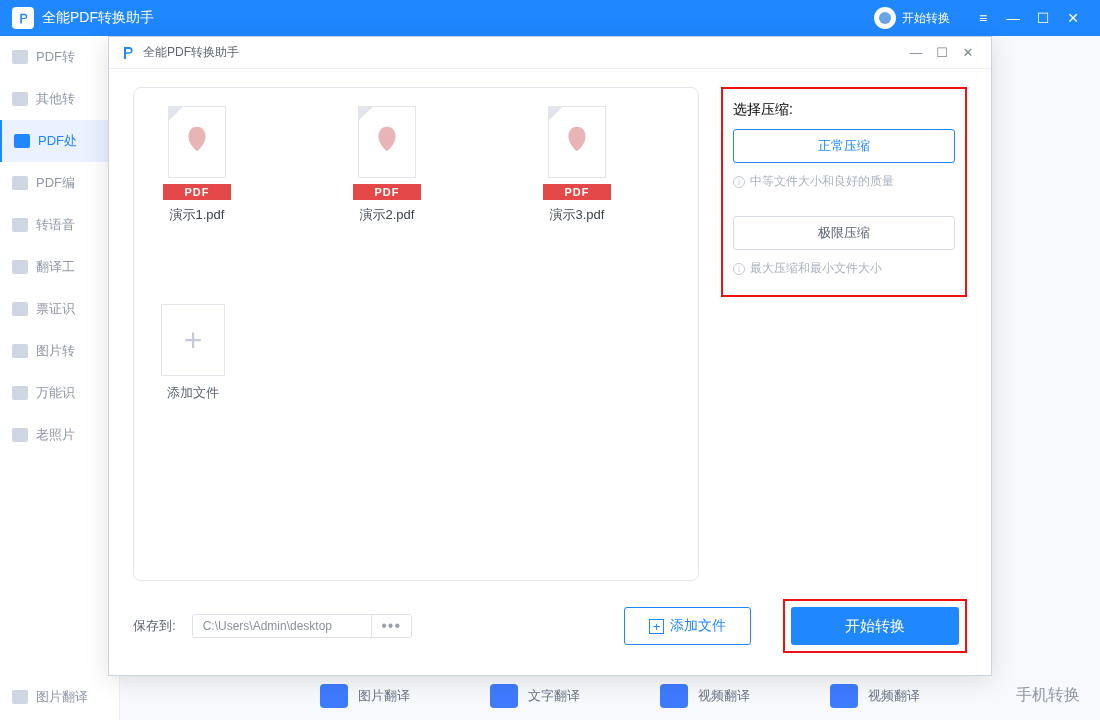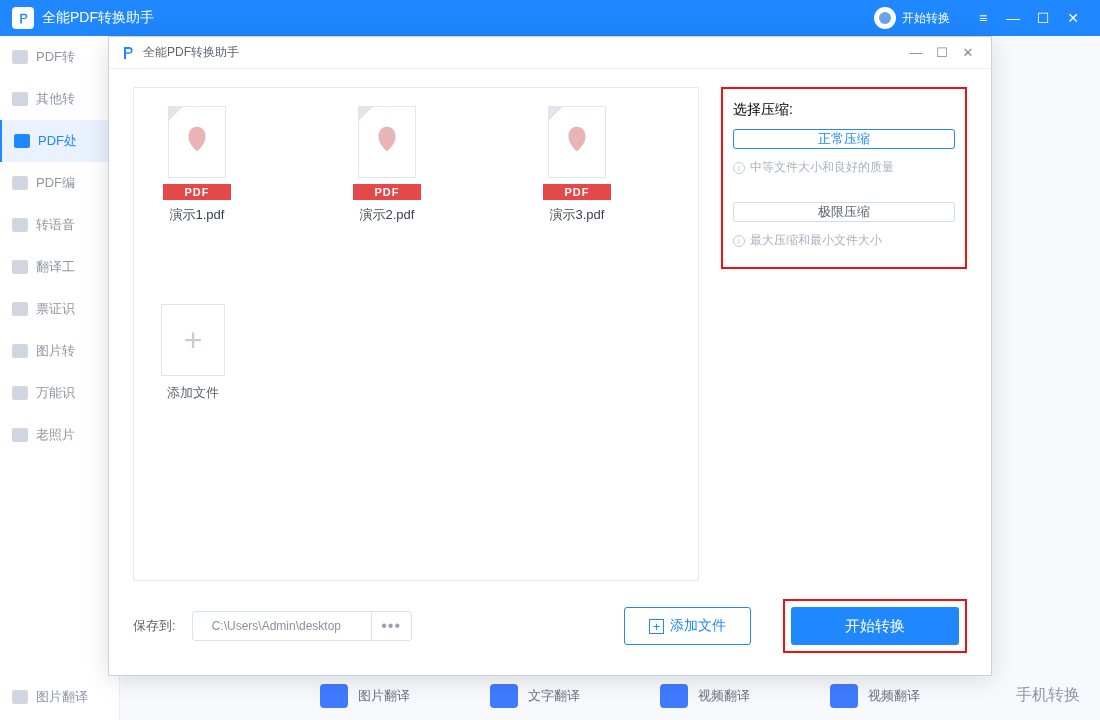--- a/index.html
+++ b/index.html
@@ -36,47 +36,47 @@
 .modal-titlebar { height: 32px; display:flex; align-items:center; padding: 0 10px; border-bottom:1px solid #eef0f4; }
 .modal-titlebar .mlogo { width:18px; height:18px; margin-right:6px; display:flex; align-items:center; justify-content:center; }
 .modal-titlebar .mtitle { font-size: 12px; color:#5c6570; }
 .modal-titlebar .mspacer { flex:1; }
 .modal-titlebar .mwin { width:26px; height:32px; display:flex; align-items:center; justify-content:center; cursor:pointer; color:#7d8794; font-size:13px; }
 
 .modal-content { flex:1; display:flex; flex-direction:column; padding: 18px 24px 0 24px; }
 .modal-heading { font-size: 26px; font-weight:700; color:#2a2f36; margin-bottom: 18px; }
 
 .work-area { flex:1; display:flex; gap: 22px; }
-.file-zone { flex:1; border:1px solid #e3e8ef; border-radius:2px; padding: 18px; position:relative; display:flex; flex-wrap:wrap; align-content:flex-start; gap: 80px 100px; }
+.file-zone { flex:1; border:1px solid #e3e8ef; border-radius:8px; padding: 18px; position:relative; display:flex; flex-wrap:wrap; align-content:flex-start; gap: 80px 100px; }
 
 .file-item { width: 90px; display:flex; flex-direction:column; align-items:center; gap:6px; }
 .pdf-shape { width: 58px; height: 72px; position:relative; }
 .pdf-shape .page { position:absolute; inset:0; background:#fff; border:1px solid #e2e6ec; }
 .pdf-shape .fold { position:absolute; top:0; left:0; width:16px; height:16px; background:linear-gradient(135deg,#e2e6ec 50%, transparent 50%); }
 .pdf-shape .mark { position:absolute; top:18px; left:10px; width:38px; height:30px; }
 .pdf-shape .mark svg{ width:100%; height:100%; opacity:.55; }
 .pdf-label { background:#e54848; color:#fff; font-size:11px; font-weight:700; text-align:center; width:68px; padding:2px 0; letter-spacing:1px; }
 .file-name { font-size: 13px; color:#3a424d; text-align:center; }
 
 .add-file-tile { width:82px; display:flex; flex-direction:column; align-items:center; gap:8px; cursor:pointer; }
 .add-file-tile .plusbox { width:64px; height:72px; border:1px solid #e2e6ec; display:flex; align-items:center; justify-content:center; color:#c6ccd6; font-size:32px; }
 .add-file-tile .label { font-size:13px; color:#5c6570; }
 
 .options { width: 246px; }
 .options-box { border: 2px solid #e11; padding: 12px 10px 18px 10px; }
 .opt-title { font-size:14px; color:#000000; margin-bottom:10px; }
-.opt-btn { width:100%; height:20px; border:1px solid #d5dbe4; border-radius:3px; display:flex; align-items:center; justify-content:center; font-size:13px; color:#5c6570; cursor:pointer; background:#fff; }
+.opt-btn { width:100%; height:34px; border:1px solid #d5dbe4; border-radius:3px; display:flex; align-items:center; justify-content:center; font-size:13px; color:#5c6570; cursor:pointer; background:#fff; }
 .opt-btn.active { border-color:#1f87ff; color:#1f87ff; }
 .opt-desc { display:flex; align-items:center; gap:5px; font-size:12px; color:#a9b2bf; margin-top:10px; margin-bottom: 26px; }
 .opt-desc:last-of-type { margin-bottom:0; }
 .info-ico { width:12px; height:12px; border:1px solid #c3cad6; border-radius:50%; display:inline-flex; align-items:center; justify-content:center; font-size:9px; color:#c3cad6; }
 
 .modal-footer { display:flex; align-items:center; padding: 18px 0 22px 0; gap: 12px; }
 .save-label { font-size:13px; color:#5c6570; margin-right:4px; }
-.path-box { flex: 0 0 220px; display:flex; border:1px solid #dde2ea; border-radius:3px; height:30px; overflow:hidden;padding-left:9px; }
+.path-box { flex: 0 0 220px; display:flex; border:1px solid #dde2ea; border-radius:3px; height:24px; overflow:hidden; }
 .path-box .path { flex:1; padding: 0 10px; font-size:12px; color:#8a919d; display:flex; align-items:center; }
 .path-box .browse { width:40px; border-left:1px solid #dde2ea; display:flex; align-items:center; justify-content:center; color:#9aa1ad; cursor:pointer; letter-spacing:1px; }
 
 .footer-spacer { flex:1; }
 .btn-add { height:38px; padding: 0 24px; border:1px solid #1f87ff; color:#1f87ff; border-radius:3px; display:flex; align-items:center; gap:6px; font-size:14px; cursor:pointer; background:#fff; }
 .btn-add .plusic { width:15px; height:15px; border:1.5px solid #1f87ff; display:flex; align-items:center; justify-content:center; font-size:13px; line-height:1; }
 
 .primary-wrap { border:2px solid #e11; padding: 6px; margin-left: 20px; }
 .btn-primary { height:38px; width: 168px; background:#1f87ff; color:#fff; border:none; border-radius:3px; font-size:15px; cursor:pointer; display:flex; align-items:center; justify-content:center;text-align:right; }
 

